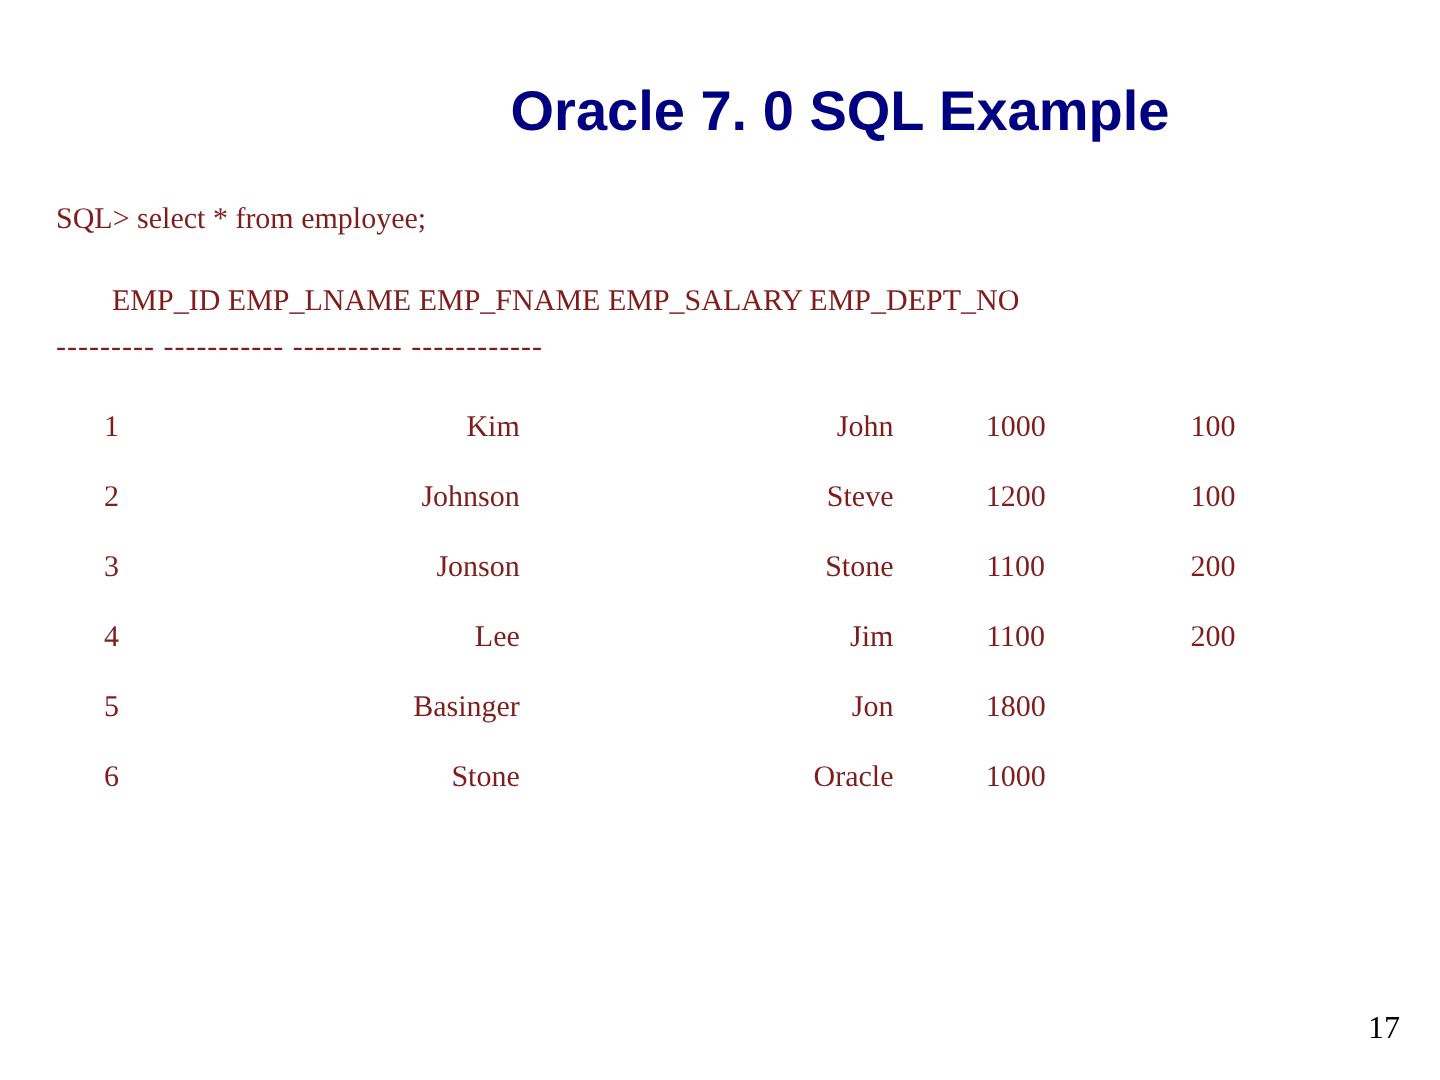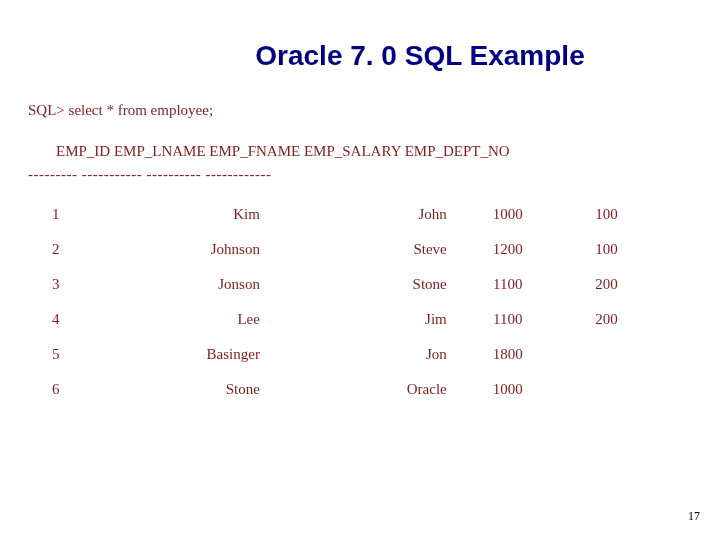--- a/index.html
+++ b/index.html
@@ -69,21 +69,21 @@
       width: 80px;
       text-align: center;
     }
     .rows-footer {
       margin-top: 22px;
     }
     .page-number {
       position: absolute;
       bottom: 16px;
       right: 20px;
-      font-size: 12px;
+      font-size: 16px;
     }
   </style>
 </head>
 <body>
 
 <div class="slide-title">Oracle 7. 0 SQL Example</div>
 
 <div class="content">
   <div class="sql-prompt">SQL&gt; select * from employee;</div>
 

